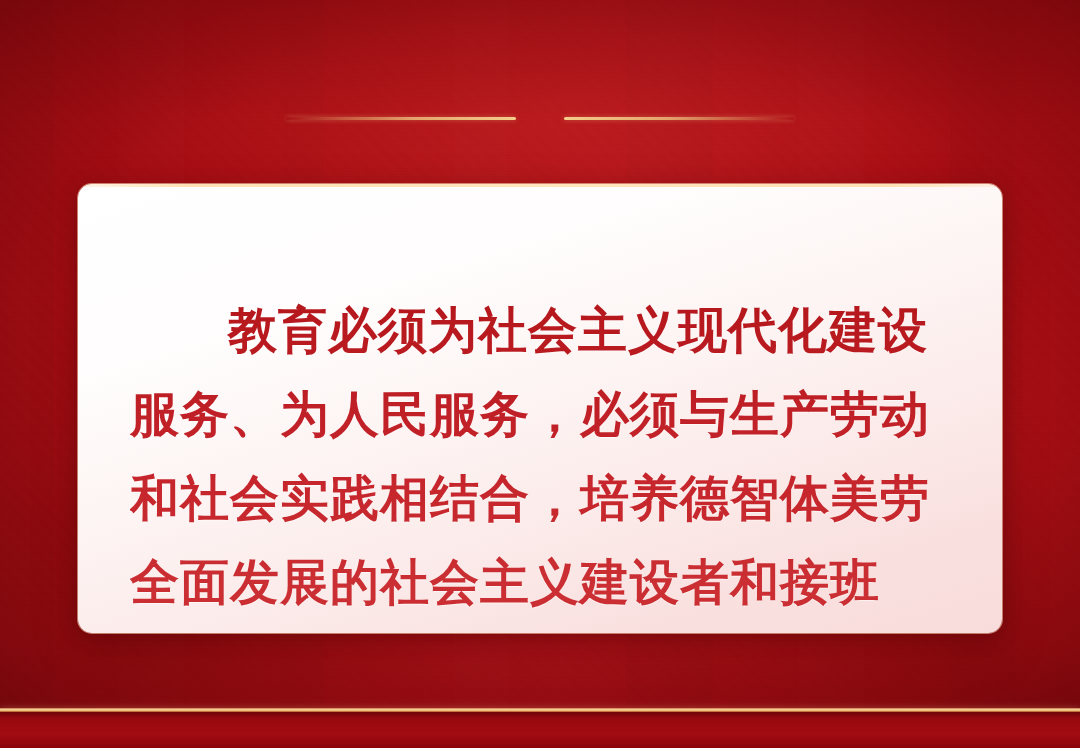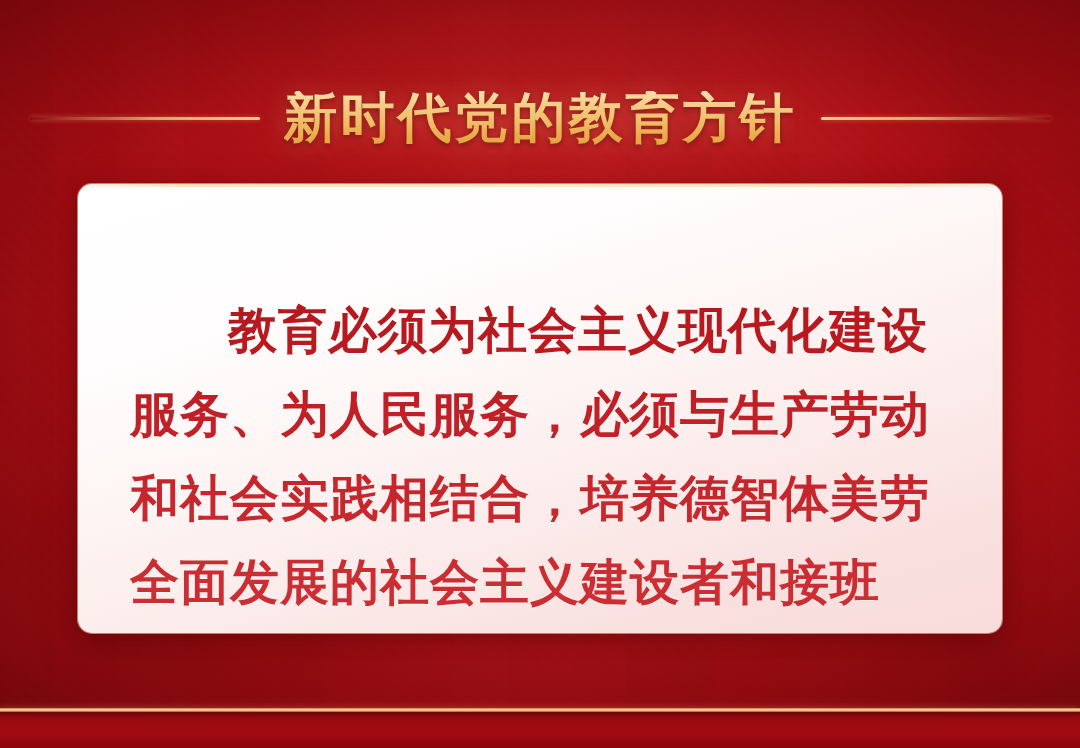--- a/index.html
+++ b/index.html
@@ -252,21 +252,20 @@
 
   <div class="bg-layer bg-sweep-h"></div>
   <div class="bg-layer bg-patches"></div>
   <div class="bg-layer bg-glow"></div>
   <div class="bg-layer bg-texture"></div>
   <div class="bg-layer bg-sweep-v"></div>
   <div class="bg-layer vignette"></div>
 
   <div class="title-row">
     <span class="rule rule-left"></span>
-    <h1 class="poster-title">新时代党的教育方针</h1>
     <span class="rule rule-right"></span>
   </div>
 
   <div class="quote-card">
     <div class="card-top-sheen"></div>
     <p class="quote-body">教育必须为社会主义现代化建设服务、为人民服务，必须与生产劳动和社会实践相结合，培养德智体美劳全面发展的社会主义建设者和接班人。</p>
   </div>
 
   <div class="gold-divider"></div>
   <div class="bottom-plinth"></div>

